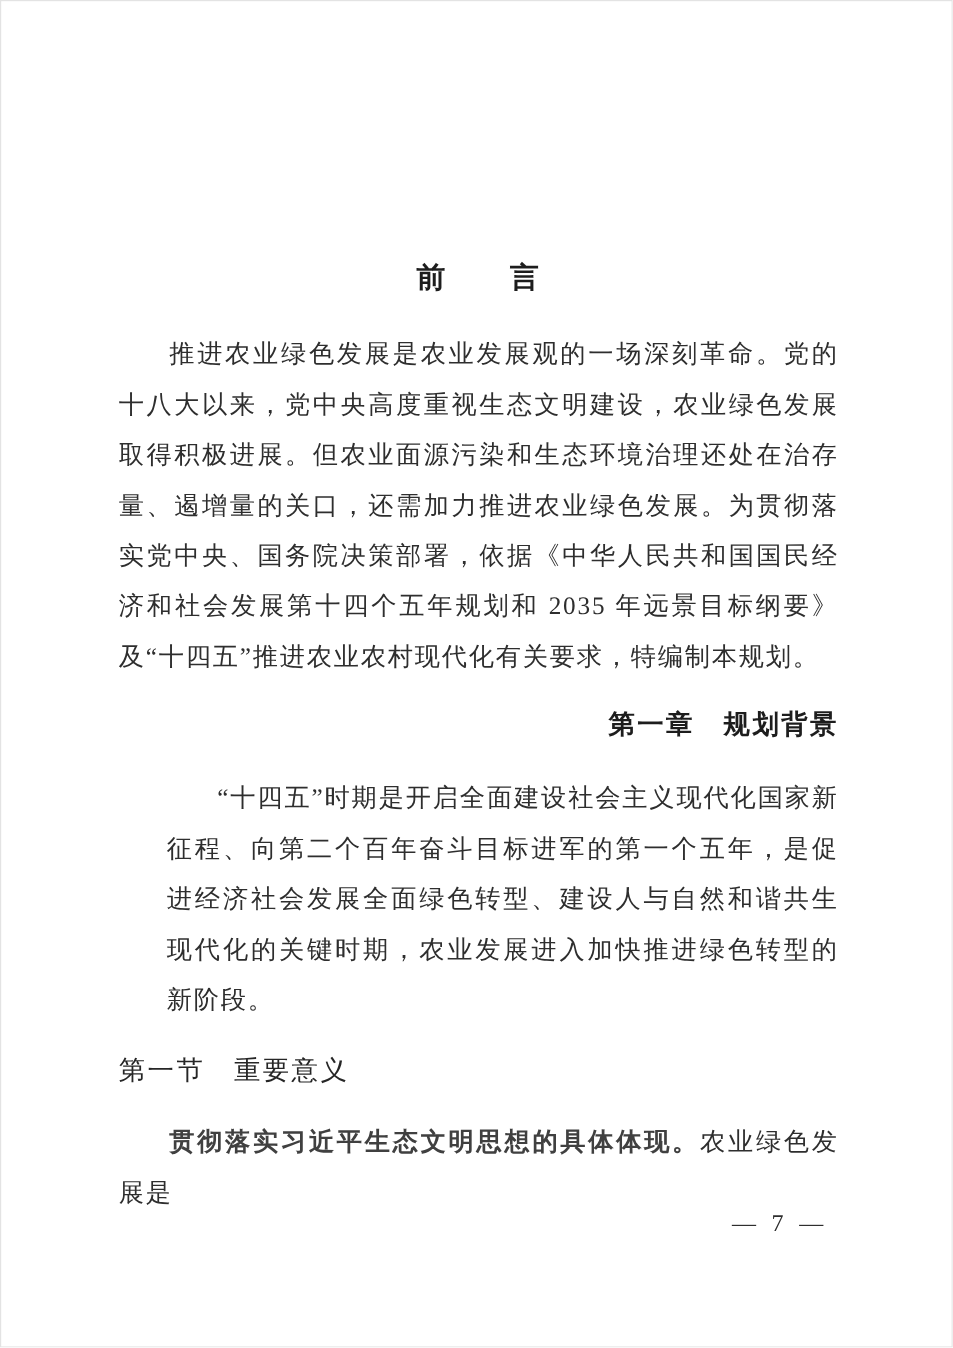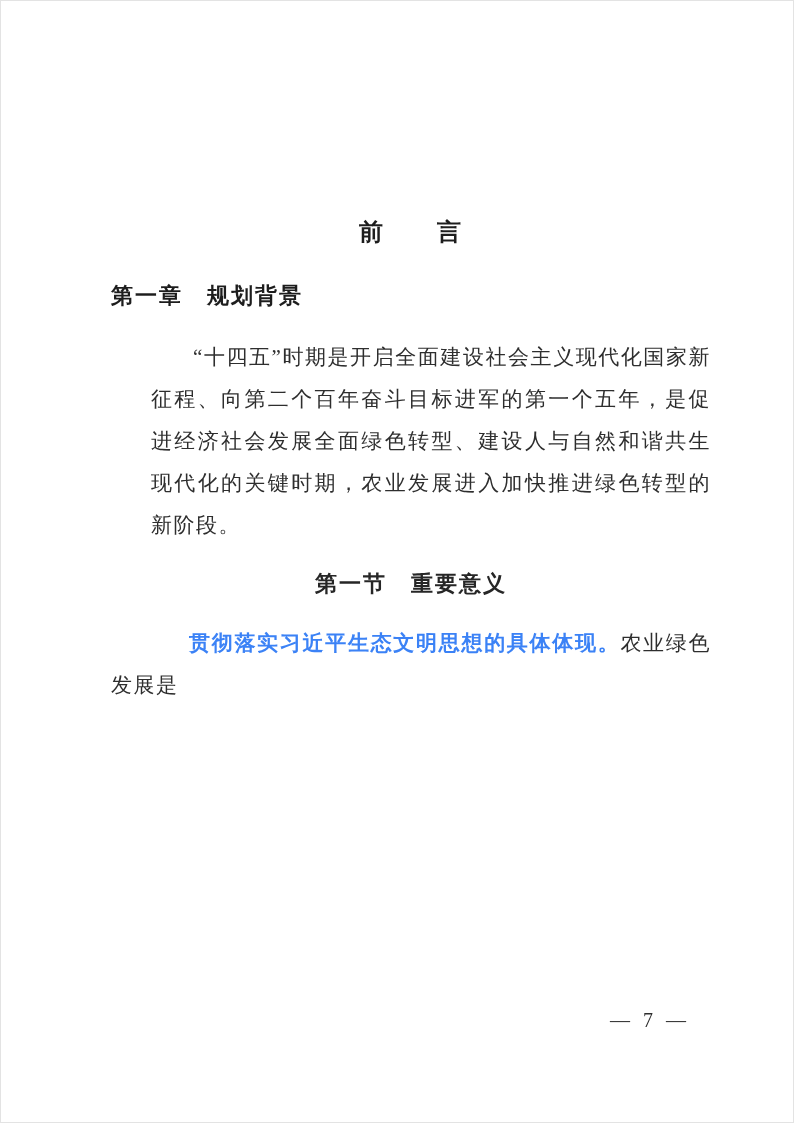--- a/index.html
+++ b/index.html
@@ -14,21 +14,21 @@
     margin: 0 auto;
     background: #ffffff;
     box-sizing: border-box;
     outline: 1px solid #e3e3e3;
     outline-offset: -1px;
     overflow: hidden;
     color: #2b2b2b;
   }
   .content {
     position: absolute;
-    left: 111px;
+    left: 99px;
     top: 0;
     width: 600px;
   }
   .doc-title {
     margin-top: 216px;
     font-family: "Liberation Sans", "DejaVu Sans", sans-serif;
     font-weight: bold;
     font-size: 24px;
     line-height: 32px;
     text-align: center;
@@ -42,48 +42,46 @@
     line-height: 42px;
     letter-spacing: 1.5px;
     text-align: justify;
     text-indent: 2em;
     color: #2e2e2e;
   }
   .para-first {
     margin-top: 26px;
   }
   .chapter-title {
-    margin-top: 32px;
+    margin-top: 20px;
     font-family: "Liberation Sans", "DejaVu Sans", sans-serif;
     font-weight: bold;
     font-size: 22px;
     line-height: 32px;
-    text-align: left;
+    text-align: right;
     color: #1d1d1d;
     letter-spacing: 2px;
   }
   .section-title {
     margin-top: 22px;
     font-family: "Liberation Serif", "DejaVu Serif", serif;
-    font-weight: bold;
+    font-weight: normal;
     font-size: 22px;
     line-height: 32px;
-    text-align: center;
     color: #262626;
     letter-spacing: 2px;
   }
   .para-after-heading {
     margin-top: 24px;
     margin-left: 40px;
   }
   .bold-lead {
     font-family: "Liberation Sans", "DejaVu Sans", sans-serif;
     font-weight: bold;
-    color: #3b82f6;
-    margin-left: 36px;
+    color: #404040;
   }
   .page-number {
     position: absolute;
     top: 1006px;
     right: 104px;
     font-family: "Liberation Serif", "DejaVu Serif", serif;
     font-size: 20px;
     line-height: 28px;
     letter-spacing: 4px;
     color: #2e2e2e;
@@ -91,20 +89,21 @@
   }
 </style>
 </head>
 <body>
 
 <div class="page">
   <div class="content">
 
     <h1 class="doc-title">前　　言</h1>
 
+    <p class="body-para para-first">推进农业绿色发展是农业发展观的一场深刻革命。党的十八大以来，党中央高度重视生态文明建设，农业绿色发展取得积极进展。但农业面源污染和生态环境治理还处在治存量、遏增量的关口，还需加力推进农业绿色发展。为贯彻落实党中央、国务院决策部署，依据《中华人民共和国国民经济和社会发展第十四个五年规划和 2035 年远景目标纲要》及“十四五”推进农业农村现代化有关要求，特编制本规划。</p>
 
     <h2 class="chapter-title">第一章　规划背景</h2>
 
     <p class="body-para para-after-heading">“十四五”时期是开启全面建设社会主义现代化国家新征程、向第二个百年奋斗目标进军的第一个五年，是促进经济社会发展全面绿色转型、建设人与自然和谐共生现代化的关键时期，农业发展进入加快推进绿色转型的新阶段。</p>
 
     <h3 class="section-title">第一节　重要意义</h3>
 
 
     <p class="body-para"><span class="bold-lead">贯彻落实习近平生态文明思想的具体体现。</span><span>农业绿色发展是</span></p>
 

